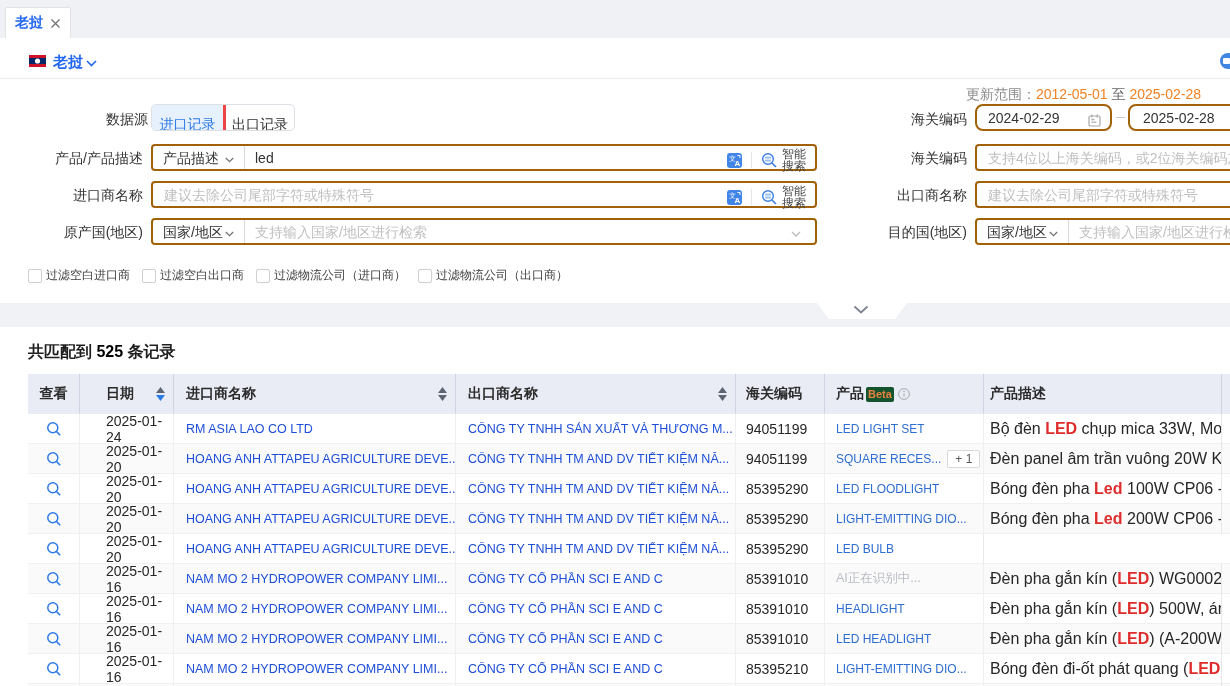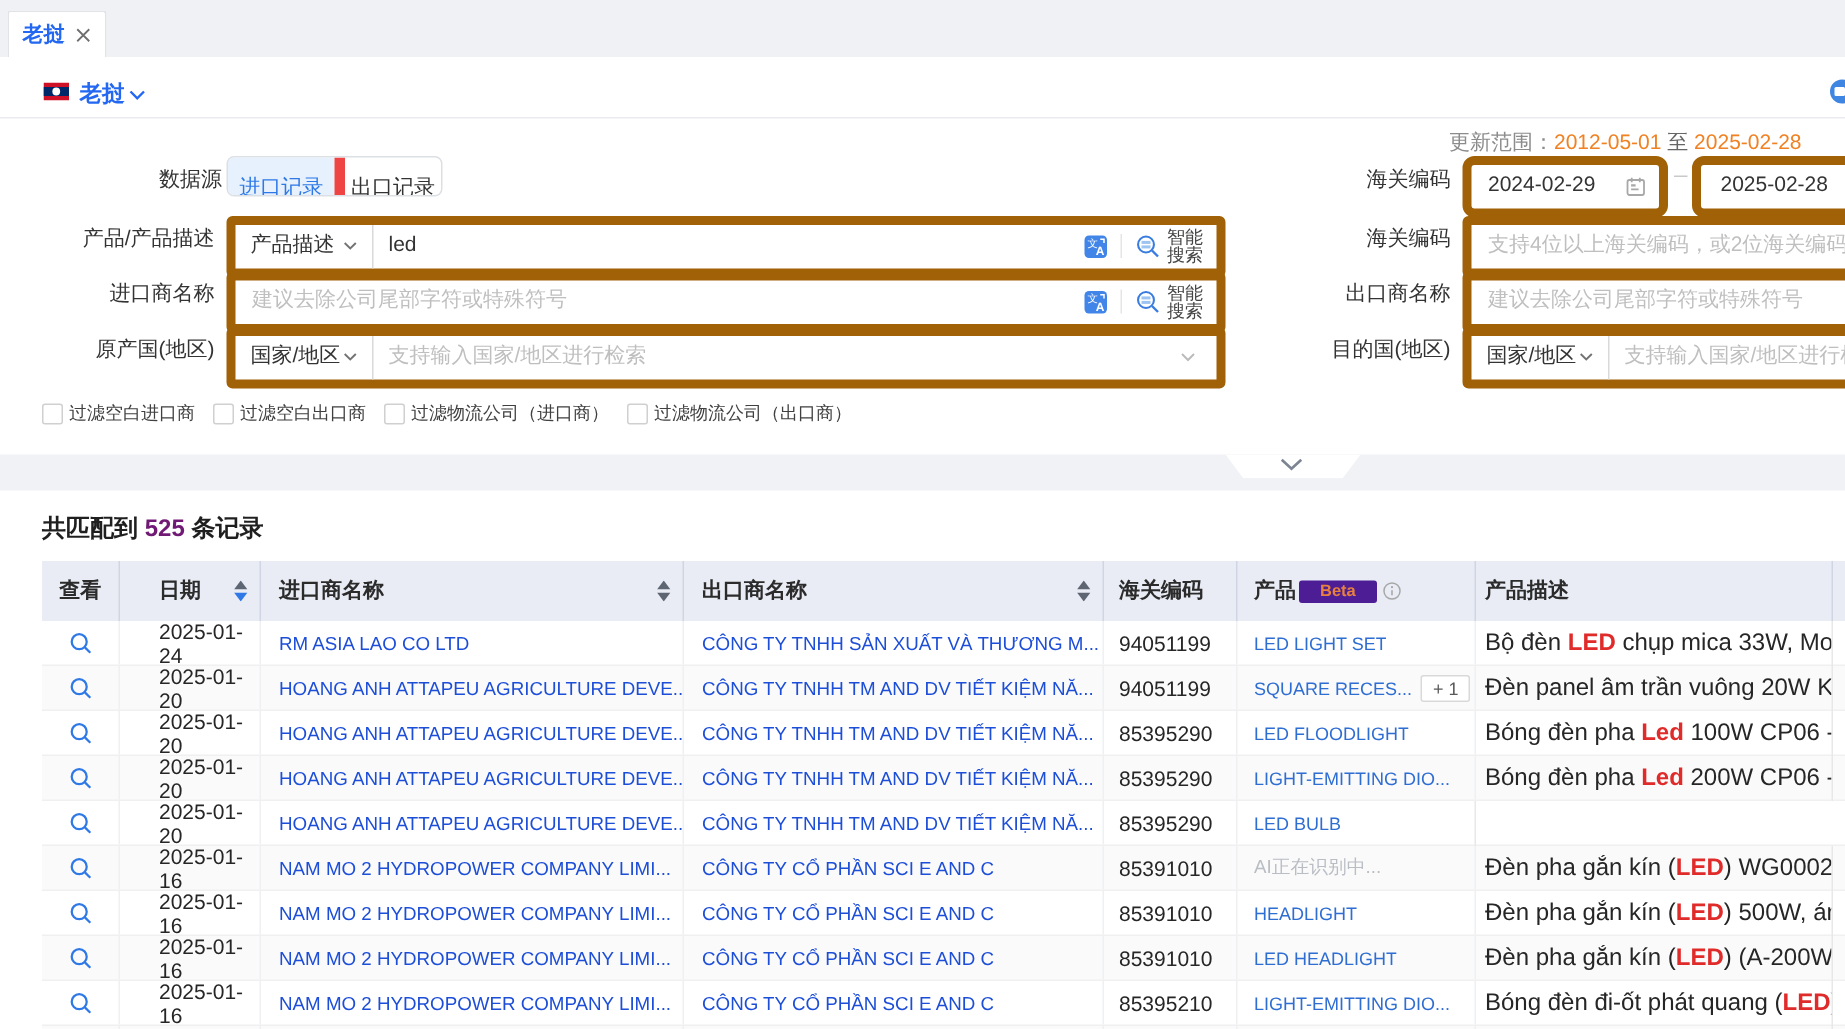--- a/index.html
+++ b/index.html
@@ -25,23 +25,23 @@
 #fwidget{position:absolute;left:1220px;top:53px;width:16px;height:16px;border-radius:50%;
   background:#3f86e2;overflow:hidden}
 #fwidget::after{content:"";position:absolute;left:3px;top:5px;width:7px;height:6px;background:#fff;border-radius:1px}
 
 .lbl{position:absolute;width:130px;text-align:right;font-size:14px;color:#333;white-space:nowrap}
 
 #seg{position:absolute;left:151px;top:104px;height:27px;display:flex;
   border:1px solid #dcdfe4;border-radius:5px;overflow:hidden;background:#fff}
 #seg .s{width:71px;height:40px;display:flex;align-items:center;justify-content:center;font-size:14px}
 #seg .on{background:#e6f1fd;color:#2e79e6}
-#seg .off{color:#333;border-left:7px solid #ef4444}
-
-.ipt{position:absolute;height:41px;background:#fff;border:6px solid #a16207;border-radius:4px}
+#seg .off{color:#333;border-left:3px solid #ef4444}
+
+.ipt{position:absolute;height:27px;background:#fff;border:2px solid #a16207;border-radius:4px}
 .ph{color:#bfbfbf;font-size:14px;line-height:25px;padding-left:11px;white-space:nowrap;
   overflow:hidden;display:block}
 .val{color:#333;font-size:14px;line-height:25px;padding-left:11px;white-space:nowrap}
 .seldiv{position:absolute;top:0px;bottom:0px;width:1px;background:#d9d9d9}
 .seltx{position:absolute;left:10px;top:0;font-size:14px;line-height:25px;color:#333}
 
 .clus{position:absolute;right:9px;top:2px;display:flex;align-items:center}
 .trico{width:15px;height:15px;border-radius:3px;background:#4285e8;position:relative}
 .vdiv{width:1px;height:16px;background:#e5e5e5;margin:0 9px}
 .smart{font-size:12px;line-height:12px;color:#444;margin-left:4px}
@@ -49,21 +49,21 @@
 .cbi{position:absolute;top:267px;display:flex;align-items:center;font-size:12px;color:#404040}
 .cb{width:14px;height:14px;border:1px solid #d0d0d0;border-radius:2px;background:#fff;
   margin-right:4px;flex:none}
 
 #band{position:absolute;left:0;top:303px;width:1230px;height:24px;background:#f1f2f6}
 #notch{position:absolute;left:817px;top:303px;width:90px;height:16px;background:#fff;
   clip-path:polygon(0 0,90px 0,78px 16px,12px 16px)}
 #nchev{position:absolute;left:853px;top:305px}
 
 #cnt{position:absolute;left:28px;top:342px;font-size:16px;font-weight:bold;color:#1f1f1f}
-#cnt b{color:#701a75}
+#cnt b{color:#000000}
 
 #tbl{position:absolute;left:28px;top:374px;width:1202px;height:312px;overflow:hidden;font-size:14px}
 .trh{display:flex;width:1260px;height:40px;background:#e9ecf5;font-weight:bold;color:#2b2b2b}
 .tr{display:flex;width:1260px;height:30px;background:#fff;border-bottom:1px solid #f0f0f0;
   align-items:center}
 .tr.alt{background:#fafafa}
 .tr .c1,.tr .c2,.tr .c3,.tr .c4,.tr .c5,.tr .c6{border-left:1px solid #eef0f3;align-self:stretch;display:flex;align-items:center}
 .c0{width:51px;flex:none;display:flex;align-items:center;justify-content:center}
 .c1{width:94px;flex:none;padding-left:26px}
 .c2{width:282px;flex:none;padding-left:12px}
@@ -76,22 +76,22 @@
 .trh>div{display:flex;align-items:center;position:relative}
 .trh .c0{justify-content:center}
 .hsep{border-left:1px solid #cfd5e2}
 .lnk{color:#1d4ed8;font-size:12.5px;white-space:nowrap;overflow:hidden;display:block}
 .plnk{color:#2e6dd2;font-size:12px;white-space:nowrap;overflow:hidden}
 .dt{color:#262626;font-size:14px}
 .hs{color:#262626;font-size:14px}
 .desc{color:#262626;font-size:16px;white-space:nowrap;overflow:hidden}
 .desc b{color:#e02b2b}
 .sort{display:inline-flex;flex-direction:column;margin-left:auto;margin-right:8px;gap:2px}
-.beta{background:#4c1d95;color:#e8813d;font-size:11px;font-weight:bold;border-radius:2px;
-  padding:0 14px;margin-left:2px;height:15px;line-height:15px}
+.beta{background:#14532d;color:#e8813d;font-size:11px;font-weight:bold;border-radius:2px;
+  padding:0 2px;margin-left:2px;height:15px;line-height:15px}
 .aip{color:#b9bdc4;font-size:12.5px}
 .p1{border:1px solid #d9d9d9;border-radius:2px;color:#595959;font-size:12px;
   padding:0 7px;height:18px;line-height:16px;margin-left:6px;background:#fff;flex:none}
 </style></head>
 <body>
 <div id="page">
 <div id="strip"></div>
 <div id="tab">
       <span class="t">老挝</span>
       <svg width="11" height="11" viewBox="0 0 11 11">

